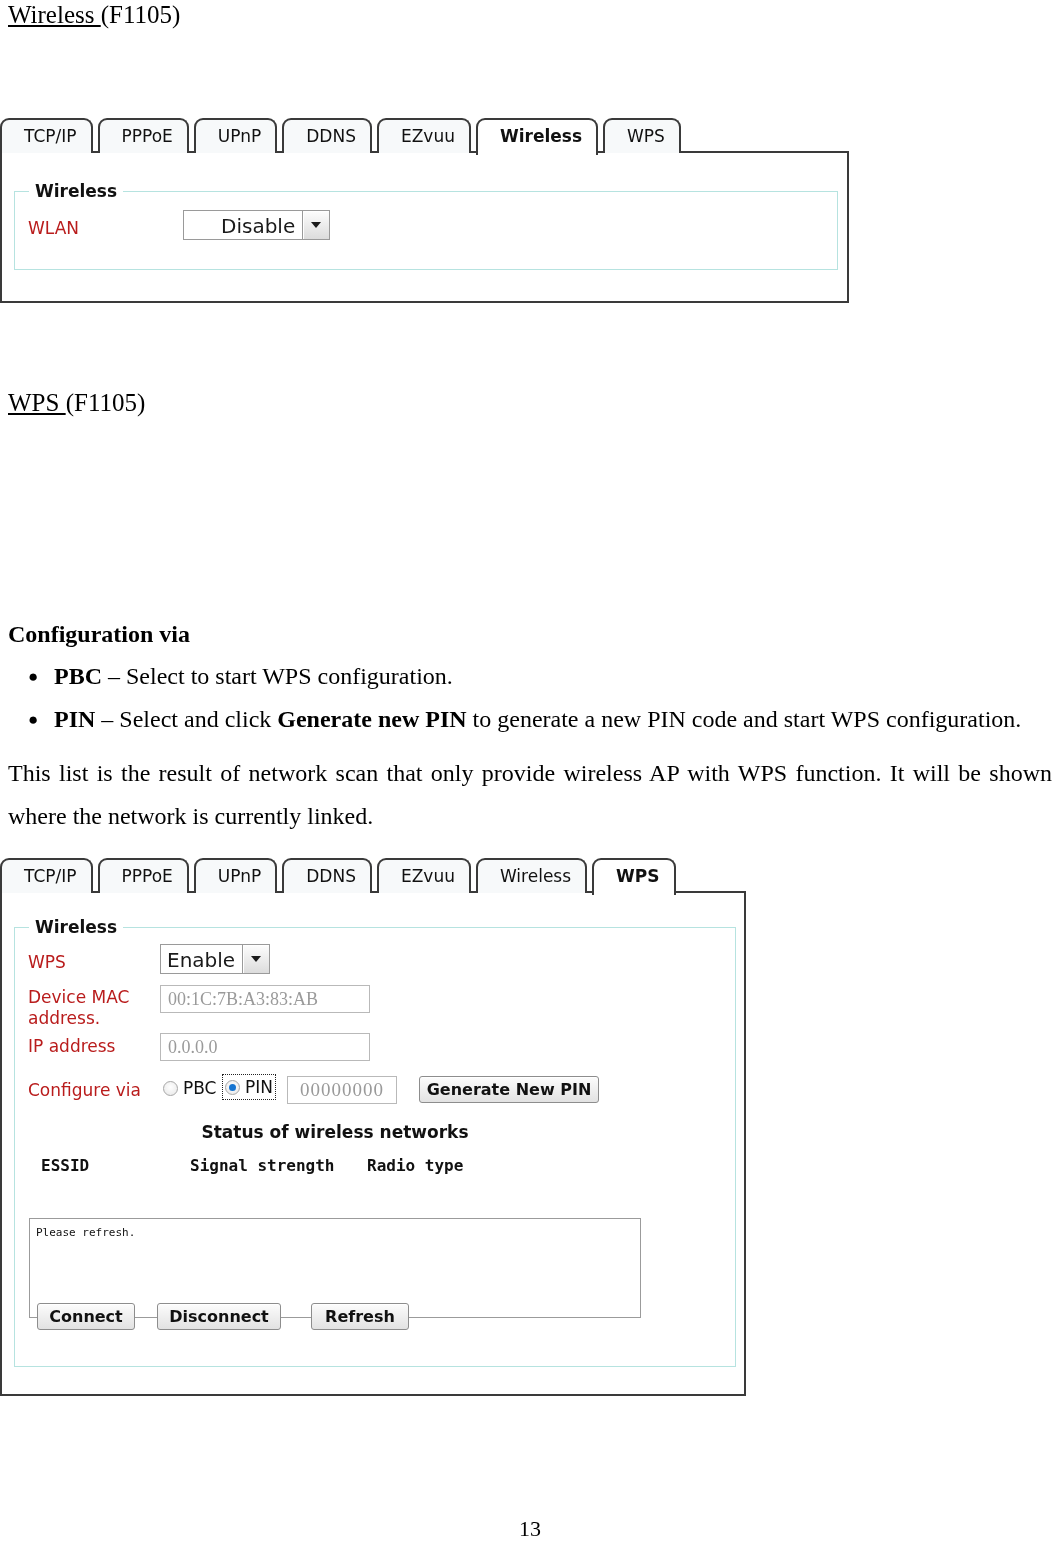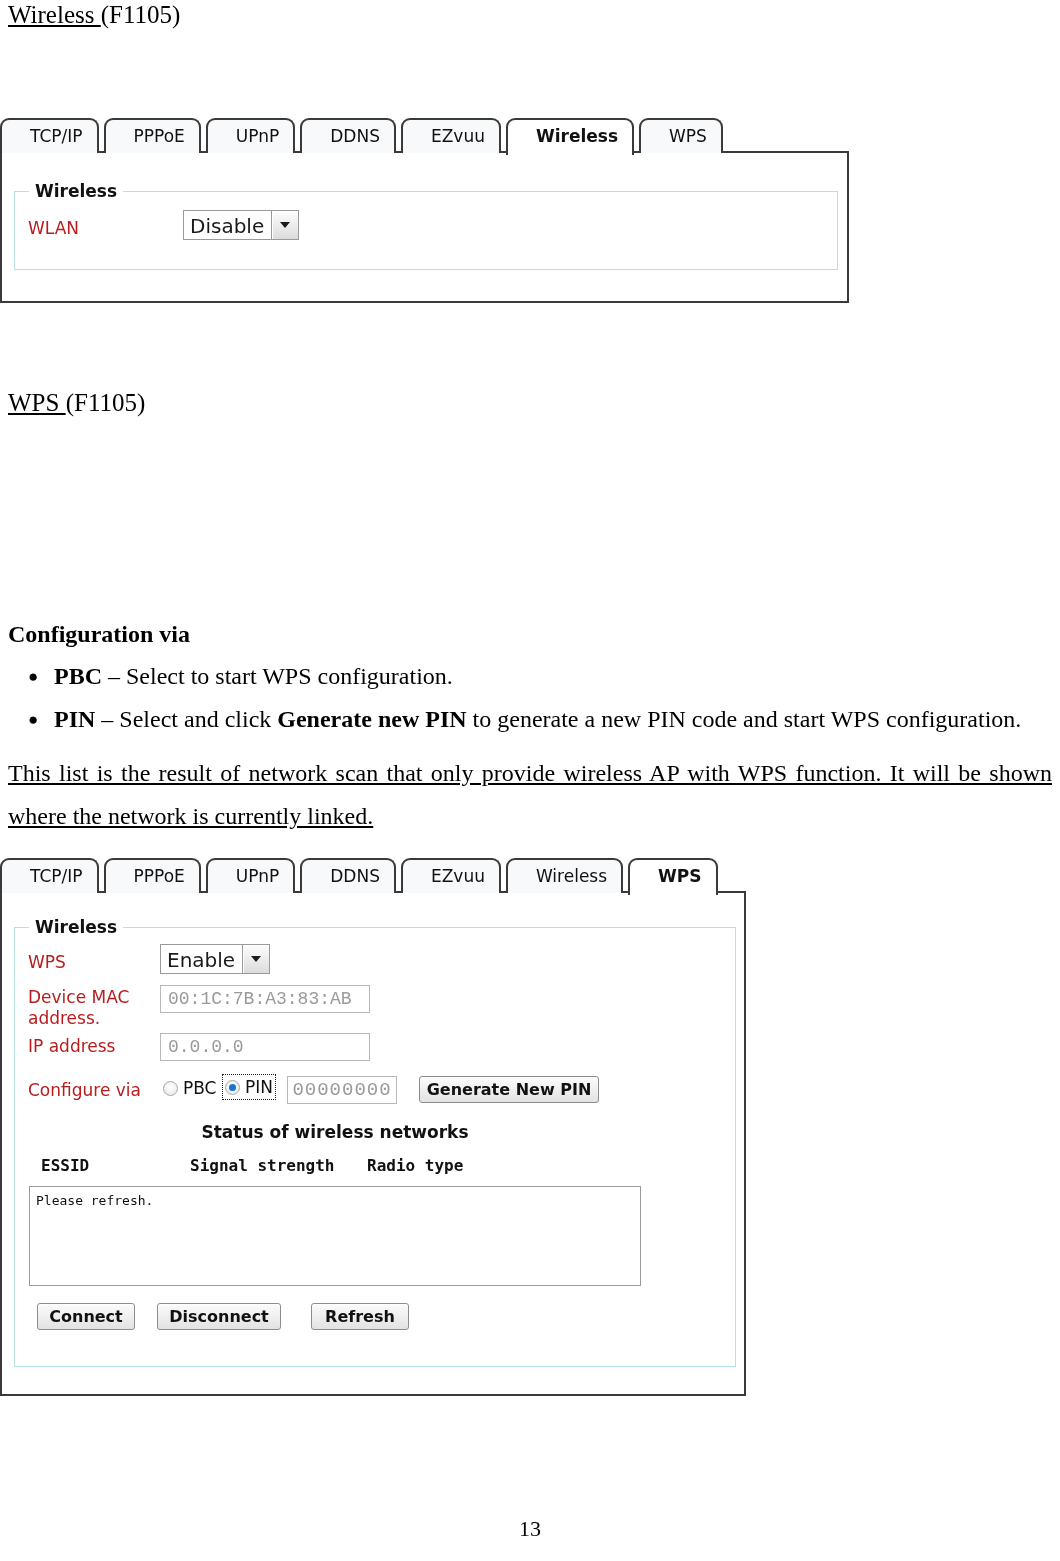--- a/index.html
+++ b/index.html
@@ -46,21 +46,21 @@
   
   .uiblock{position:absolute;}
   .tabbar{display:flex;align-items:flex-end;position:relative;z-index:3;}
   .tab{
     font-family:"DejaVu Sans","Liberation Sans",sans-serif;
     font-size:17px;color:#111;
     background:#f7f9fa;
     border:2px solid #3a3a3a;
     border-bottom:none;
     border-radius:9px 9px 0 0;
-    padding:6px 14px 7px 28px;
+    padding:6px 14px 7px 22px;
     margin-right:5px;
     position:relative;
     line-height:20px;
     white-space:nowrap;
   }
   .tab.active{
     background:#ffffff;
     font-weight:bold;
     z-index:5;
     margin-bottom:-2px;
@@ -120,21 +120,21 @@
     border-top:6px solid #1a1a1a;
   }
 
   
   .wtext{
     border:1px solid #b9b9b9;
     background:#fff;
     height:28px;box-sizing:border-box;
     display:flex;align-items:center;
     padding:0 7px;
-    font-family:Liberation Mono, monospace;
+    font-family:Liberation Serif, serif;
     font-size:18px;color:#9a9a9a;
     line-height:20px;
   }
 
   
   .wbtn{
     display:inline-flex;align-items:center;justify-content:center;
     border:1px solid #8d8d8d;
     border-radius:3px;
     background:linear-gradient(#fcfcfc,#e2e2e2);
@@ -179,23 +179,24 @@
   }
   .col-head{
     font-family:"DejaVu Sans Mono","Liberation Mono",monospace;
     font-size:16px;font-weight:bold;color:#111;line-height:20px;
   }
   .wtextarea{
     border:1px solid #9b9b9b;
     background:#fff;
     box-sizing:border-box;
     font-family:"DejaVu Sans Mono","Liberation Mono",monospace;
-    font-size:13px;color:#111;
+    font-size:11px;color:#111;
     padding:5px 6px;
     line-height:18px;
+    margin-top:32px;
   }
 </style>
 </head>
 <body>
 
 <div class="page">
 
   <div class="uiblock doc-h" style="left:8px;top:0px;width:1040px;">
     <span class="u">Wireless </span><span>(F1105)</span>
   </div>
@@ -212,21 +213,21 @@
       <div class="tab active">Wireless</div>
       <div class="tab">WPS</div>
     </div>
 
     <div class="panel" style="width:849px;height:152px;">
       <div class="fieldset" style="position:absolute;left:12px;top:38px;width:824px;height:79px;">
         <div class="legend">Wireless</div>
 
         <div style="position:absolute;left:13px;top:26px;" class="f-label">WLAN</div>
 
-        <div class="wselect" style="position:absolute;left:168px;top:18px;">
+        <div class="wselect" style="position:absolute;left:168px;top:18px;padding-left:31px;">
           <div class="val">Disable</div>
           <div class="arrowbtn">
               <span class="caret"></span>
             </div>
         </div>
       </div>
     </div>
   </div>
 
   <div class="uiblock doc-h" style="left:8px;top:388px;width:1040px;">
@@ -244,21 +245,21 @@
       </div>
     </div>
     <div class="bullet-row">
       <div class="bullet-dot">●</div>
       <div class="bullet-txt">
         <b>PIN</b><span> – Select and click </span><b>Generate new PIN</b><span> to generate a new PIN code and start WPS configuration.</span>
       </div>
     </div>
   </div>
 
-  <div class="uiblock doc-p" style="left:8px;top:752px;width:1044px;text-align:justify;text-decoration:underline;">This list is the result of network scan that only provide wireless AP with WPS function. It will be shown where the network is currently linked.</div>
+  <div class="uiblock doc-p" style="left:8px;top:752px;width:1044px;text-align:justify;">This list is the result of network scan that only provide wireless AP with WPS function. It will be shown where the network is currently linked.</div>
 
   <div class="uiblock" style="left:0px;top:858px;width:760px;">
 
     <div class="tabbar">
       <div class="tab">TCP/IP</div>
       <div class="tab">PPPoE</div>
       <div class="tab">UPnP</div>
       <div class="tab">DDNS</div>
       <div class="tab">EZvuu</div>
       <div class="tab">Wireless</div>

